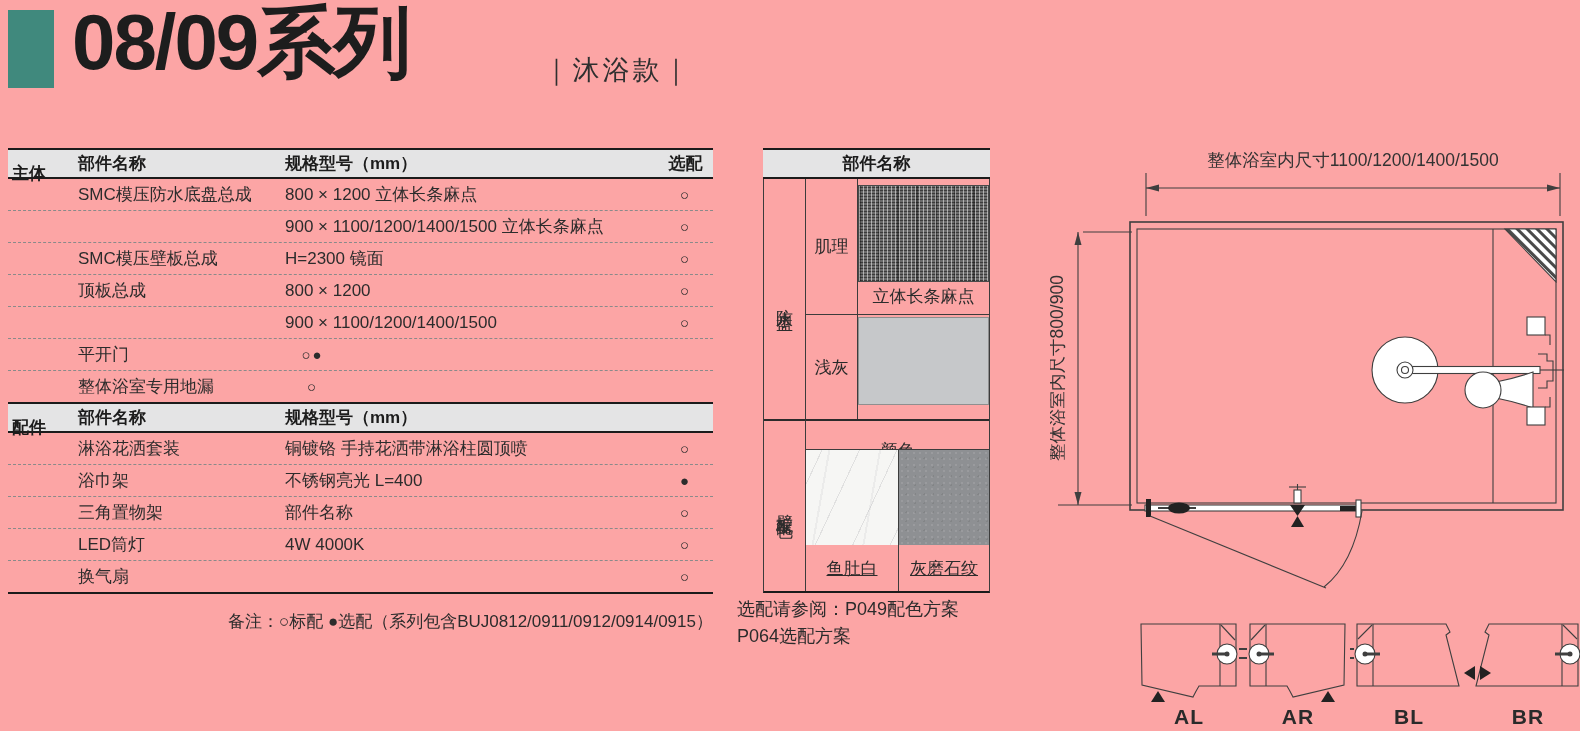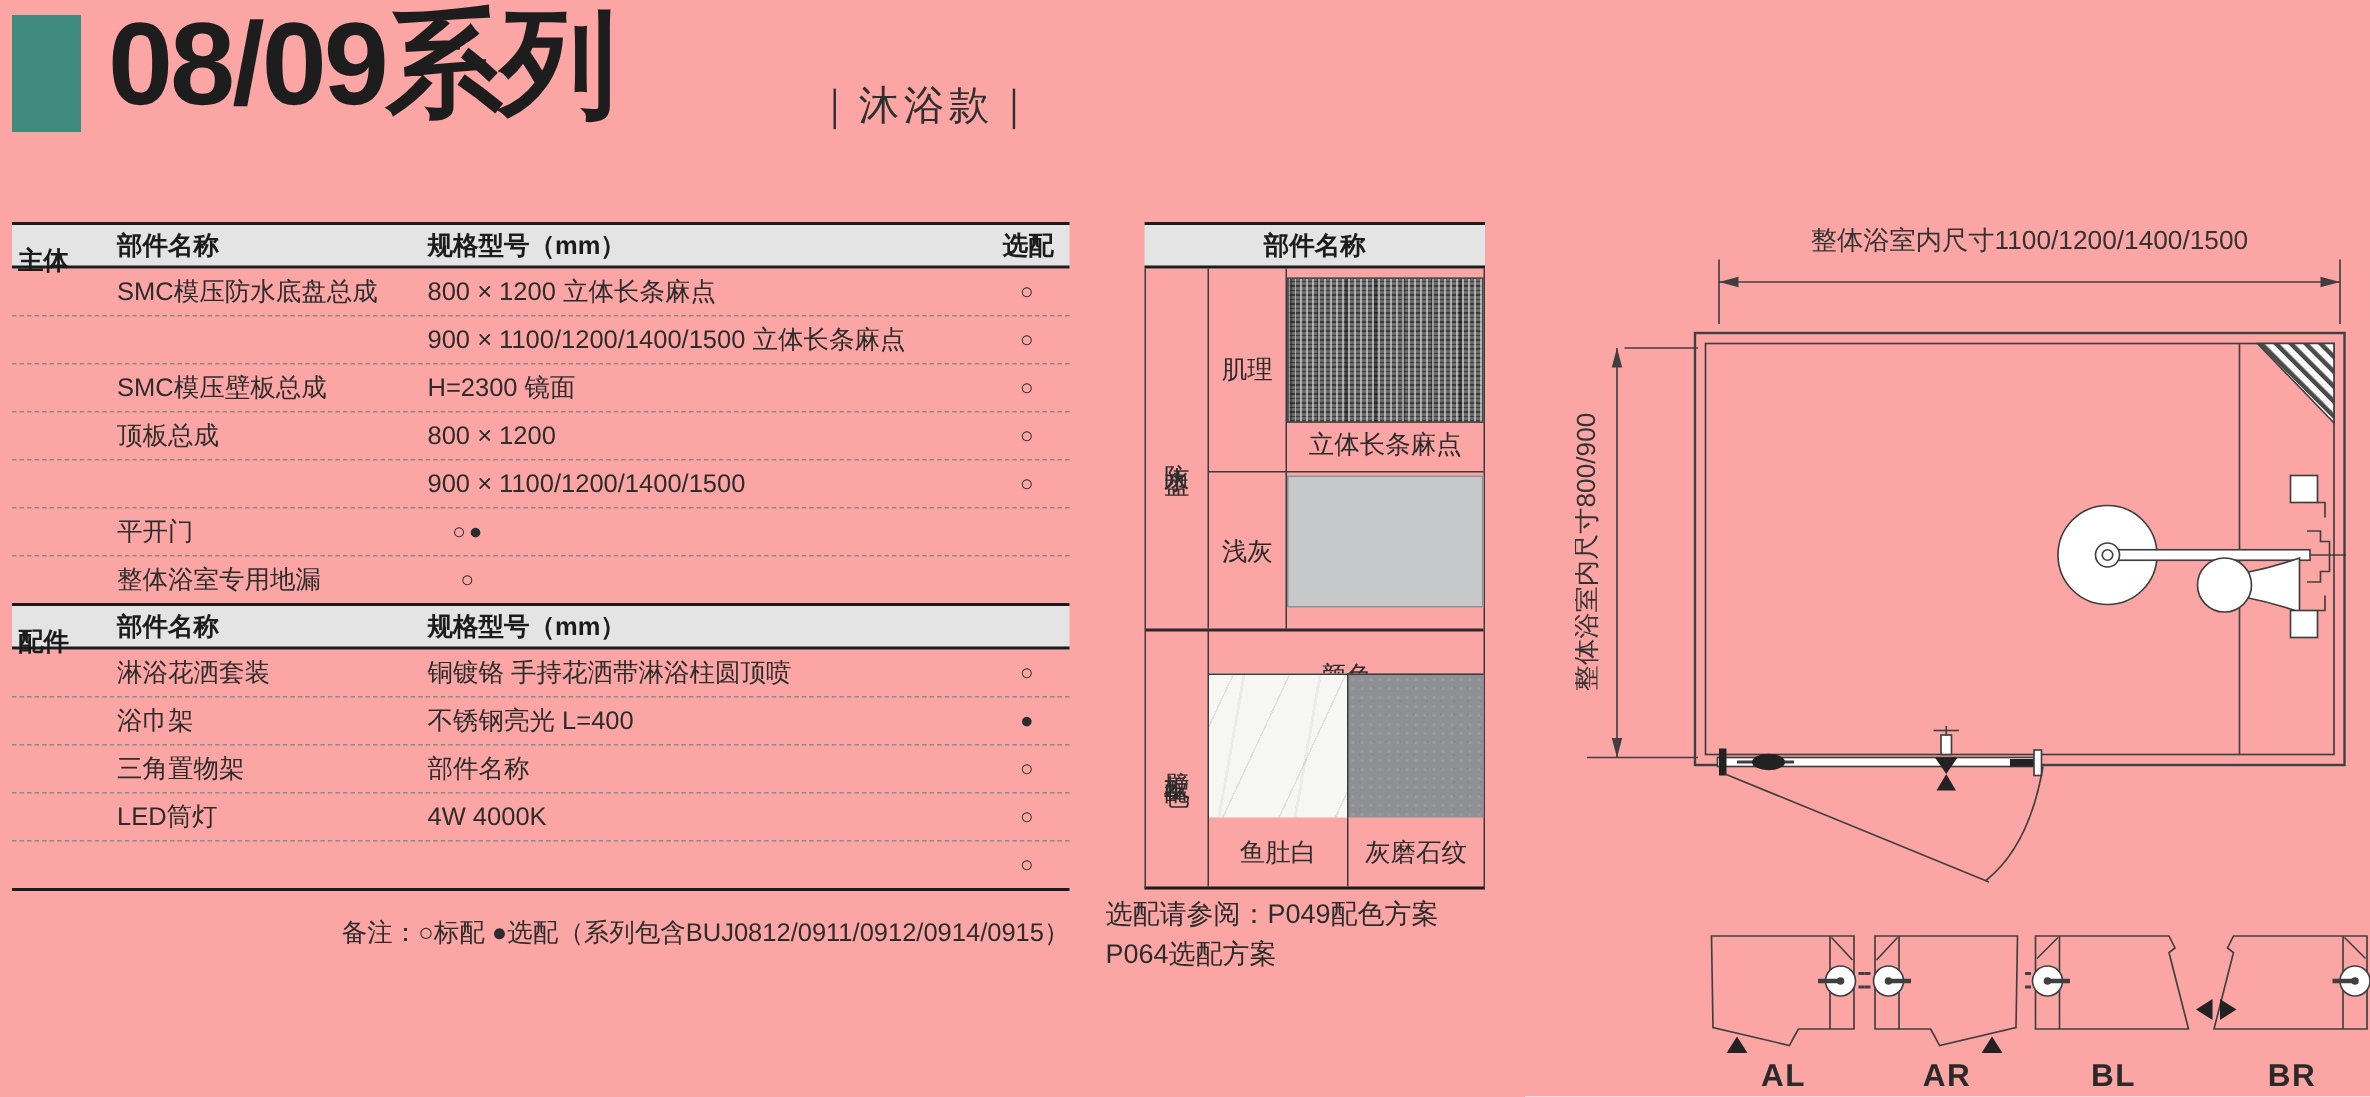--- a/index.html
+++ b/index.html
@@ -60,21 +60,21 @@
     background-image:
       repeating-linear-gradient(115deg, rgba(0,0,0,0) 0 14px, rgba(110,110,120,.16) 14px 15px, rgba(0,0,0,0) 15px 34px),
       repeating-linear-gradient(100deg, rgba(0,0,0,0) 0 22px, rgba(140,140,150,.10) 22px 24px, rgba(0,0,0,0) 24px 50px);}
   .stone-swatch{grid-column:2;grid-row:2;border-top:1px solid #3c3c3c;border-left:1px solid #3c3c3c;
     background-color:var(--gray-stone,#8e9093);
     background-image:radial-gradient(rgba(255,255,255,.10) 1px, rgba(0,0,0,0) 1px),
       radial-gradient(rgba(0,0,0,.08) 1px, rgba(0,0,0,0) 1px);
     background-size:6px 6px,9px 9px;background-position:0 0,3px 4px;}
   .mp-cap1{grid-column:1;grid-row:3;}
   .mp-cap2{grid-column:2;grid-row:3;border-left:1px solid #3c3c3c;}
-  .mp-cap1,.mp-cap2{display:flex;align-items:center;justify-content:center;color:#2c2c2c;height:46px;}
+  .mp-cap1,.mp-cap2{display:flex;align-items:center;justify-content:center;color:#2c2c2c;height:46px;text-decoration:underline;}
   .mp-footnote{position:absolute;left:737px;top:596px;width:250px;font-size:18px;line-height:1.5;color:#2c2c2c;}
 
   
   .drawing{position:absolute;left:1050px;top:140px;width:530px;height:591px;}
   .dwg-stroke{stroke:#3f3f3f;fill:none;stroke-width:1.1;}
   .dwg-text{fill:#333;stroke:none;font-size:17.5px;font-family:"Liberation Sans","DejaVu Sans",sans-serif;}
   .variant-label{fill:#2a2a2a;stroke:none;font-size:21px;font-weight:600;letter-spacing:1px;
     font-family:"Liberation Sans","DejaVu Sans",sans-serif;text-anchor:middle;}
 </style>
 </head>
@@ -159,20 +159,21 @@
       <span class="c4 opt">○</span>
     </div>
     <div class="trow">
       <span class="c1"></span>
       <span class="c2">LED筒灯</span>
       <span class="c3">4W 4000K</span>
       <span class="c4 opt">○</span>
     </div>
     <div class="trow nodash">
       <span class="c1"></span>
+      <span class="c2">换气扇</span>
       <span class="c3"></span>
       <span class="c4 opt">○</span>
     </div>
     <div class="table-end"></div>
     <div class="note">备注：○标配 ●选配（系列包含BUJ0812/0911/0912/0914/0915）</div>
   </section>
 
   <section class="mat-panel">
     <div class="mp-head">部件名称</div>
     <div class="mp-body">

